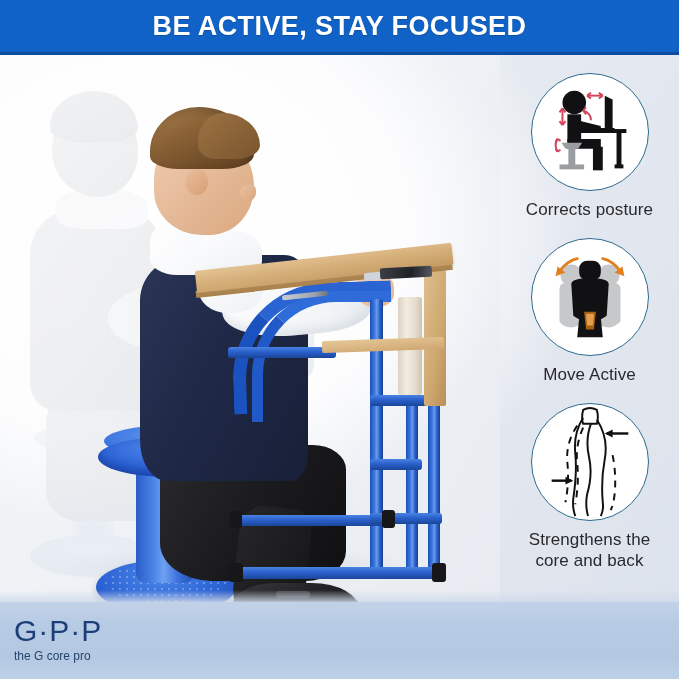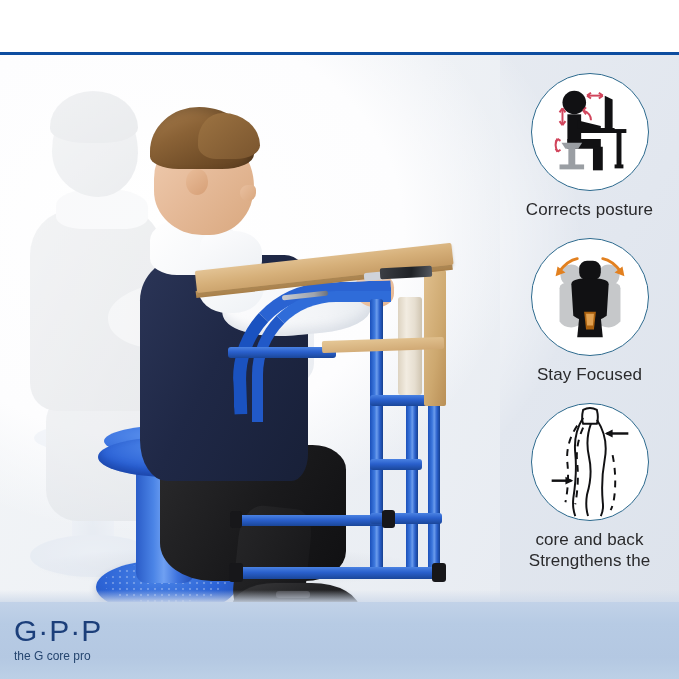--- a/index.html
+++ b/index.html
@@ -453,20 +453,23 @@
     color: #23262b;
     font-family: "Liberation Sans", sans-serif;
     letter-spacing: 0.2px;
   }
 </style>
 </head>
 <body>
 
 <div id="stage">
 
+  <div class="header">
+    <div class="header-title">BE ACTIVE, STAY FOCUSED</div>
+  </div>
   <div class="header-rule"></div>
 
   <div class="main">
 
     <div class="photo">
       <div class="photo-bg"></div>
       <div class="floor-shadow"></div>
 
       <div class="ghost">
         <div class="ghost-stool-seat"></div>
@@ -606,21 +609,21 @@
             <path d="M55 76 L63 76 L62 88 L56 88 Z" fill="#e0a050"></path>
 
             <g stroke="#e2801f" stroke-width="3" fill="none" stroke-linecap="round">
               <path d="M28 33 Q36 22 46 20"></path>
               <path d="M90 33 Q82 22 72 20"></path>
             </g>
             <path d="M26 28 L24 38 L34 34 Z" fill="#e2801f"></path>
             <path d="M92 28 L94 38 L84 34 Z" fill="#e2801f"></path>
           </svg>
         </div>
-        <div class="feature-label">Stay Focused</div>
+        <div class="feature-label">Move Active</div>
       </div>
 
       <div class="feature f3">
         <div class="badge">
           <svg viewBox="0 0 118 118" xmlns="http://www.w3.org/2000/svg">
 
             <path d="M52 6 Q59 2 66 6 Q68 14 66 20 L52 20 Q50 14 52 6 Z" fill="none" stroke="#111113" stroke-width="2"></path>
 
             <path d="M52 14 Q42 30 44 50 Q46 70 42 96 Q41 106 44 114" fill="none" stroke="#111113" stroke-width="2"></path>
 
@@ -636,22 +639,22 @@
               <path d="M98 30 L76 30"></path>
             </g>
             <path d="M74 30 L82 26 L82 34 Z" fill="#111113"></path>
             <g stroke="#111113" stroke-width="2.5" fill="none">
               <path d="M20 78 L40 78"></path>
             </g>
             <path d="M42 78 L34 74 L34 82 Z" fill="#111113"></path>
           </svg>
         </div>
         <div class="feature-label">
+          <div>Strengthens the</div>
           <div>core and back</div>
-          <div>Strengthens the</div>
         </div>
       </div>
 
     </div>
   </div>
 
   <div class="footer-fade"></div>
   <div class="footer"></div>
   <div class="logo">
     <div class="logo-main">G·P·P</div>

